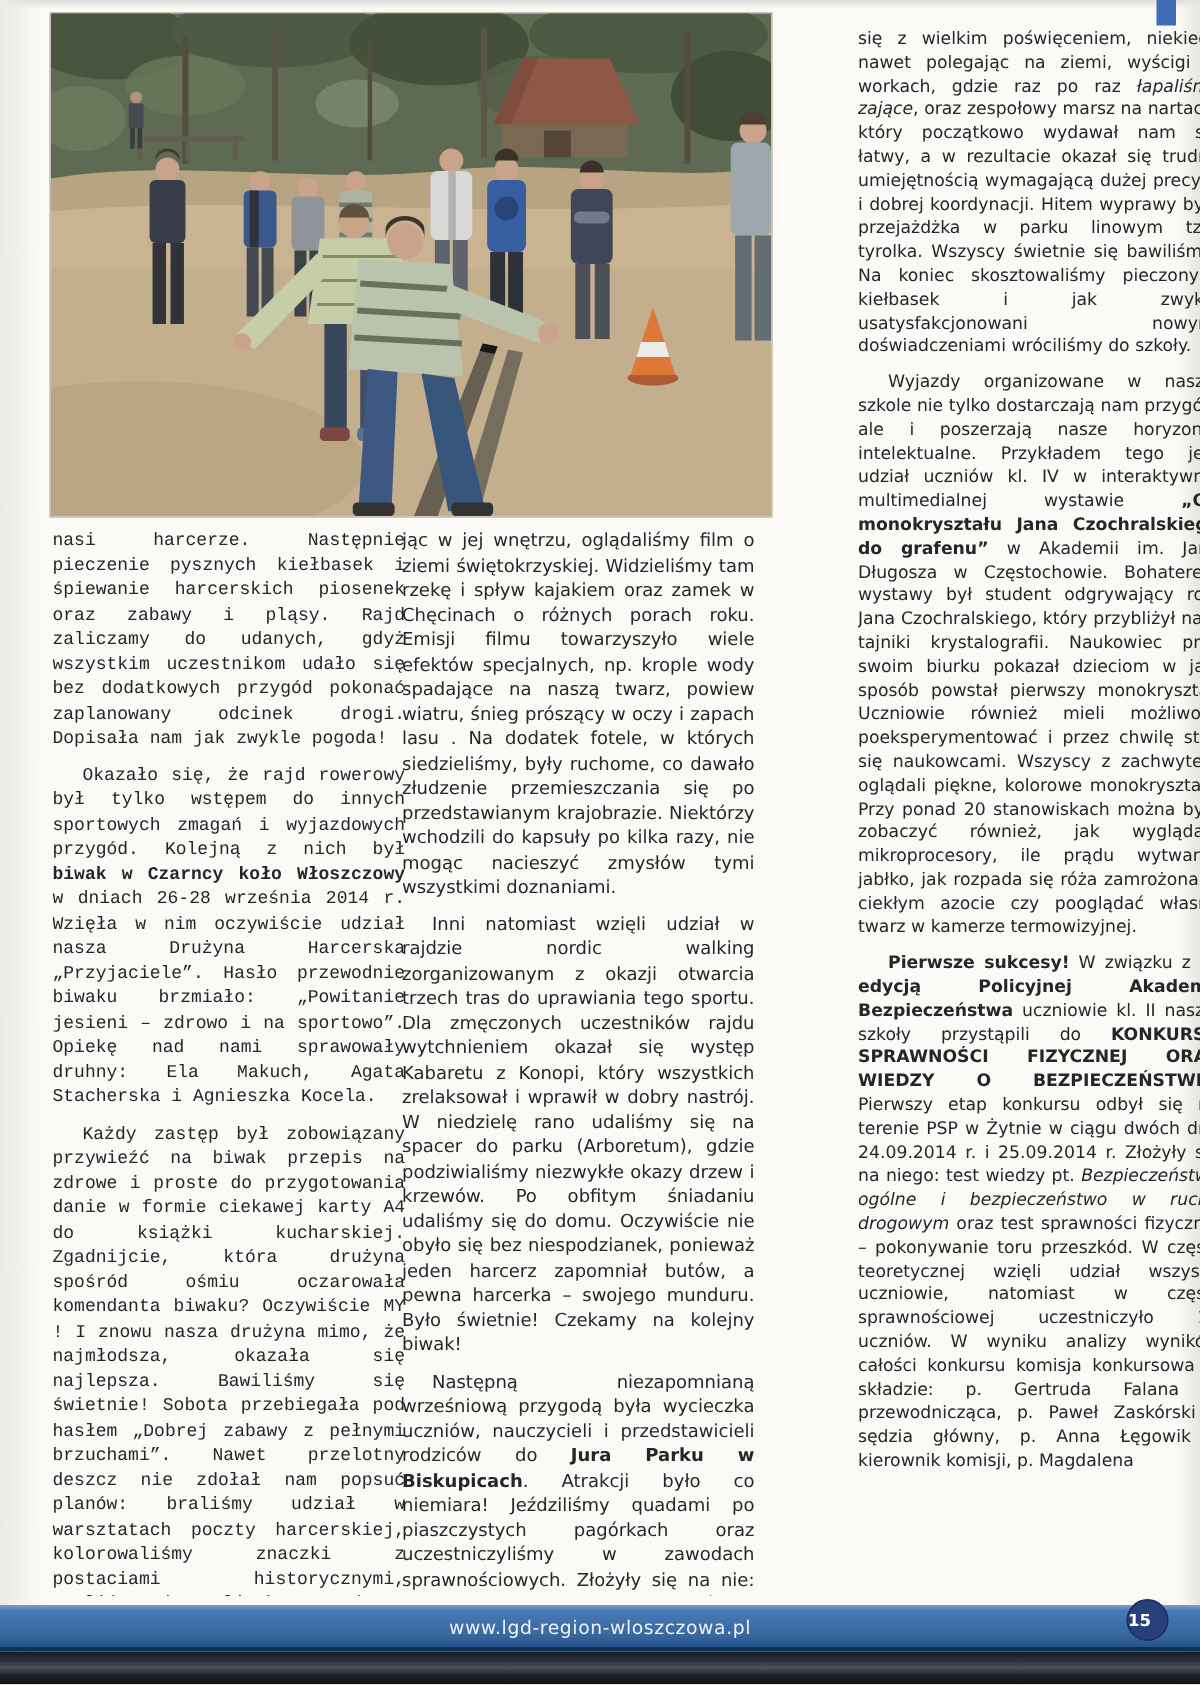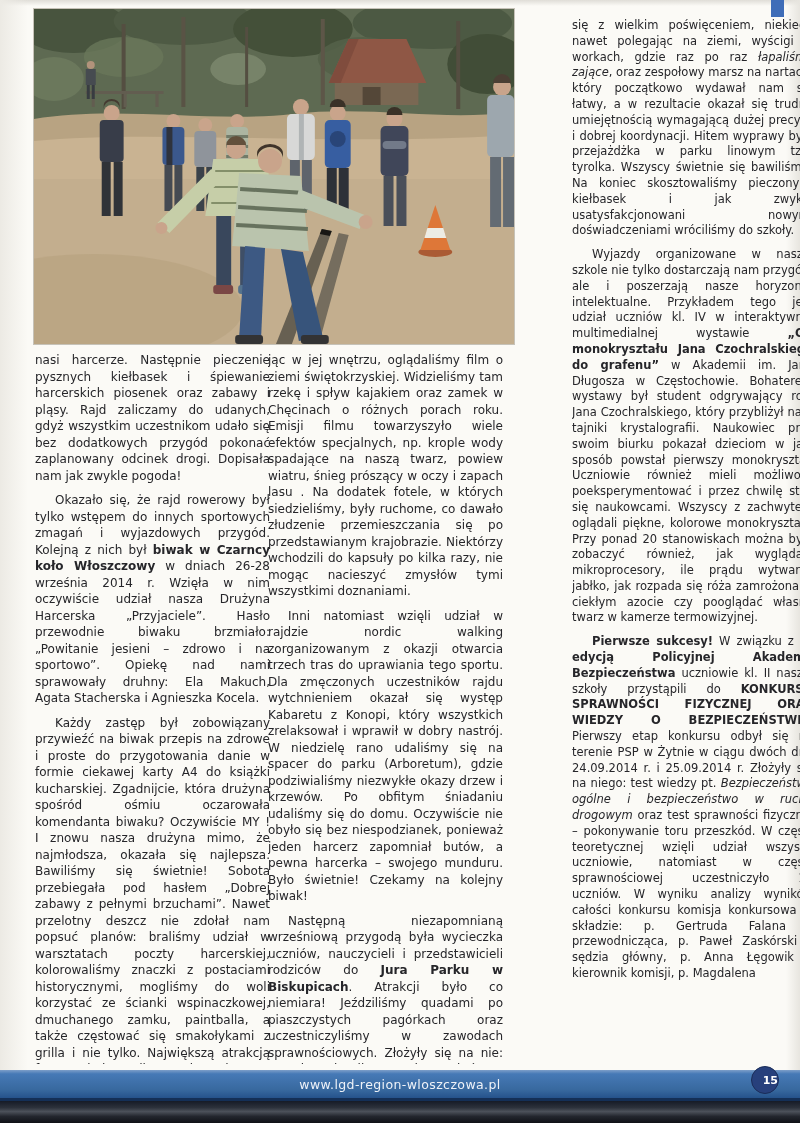--- a/index.html
+++ b/index.html
@@ -19,40 +19,40 @@
 
   .photo {
     position:absolute; left:33px; top:8px; width:482px; height:337px;
     border:1px solid #c6c2b8; background:#c3ac8b; box-sizing:border-box;
   }
   .photo svg { display:block; width:100%; height:100%; }
 
   .col {
     position:absolute; text-align:justify; color:#26262a; overflow:hidden;
   }
-  .col1 { left:35px;  top:352px; width:235px; height:712px; font-size:12px;   line-height:16.5px; }
+  .col1 { left:35px;  top:352px; width:235px; height:712px; font-size:12px;   line-height:16.5px;font-family:Liberation Mono, monospace; }
   .col2 { left:268px; top:352px; width:235px; height:712px; font-size:12px;   line-height:16.5px; }
   .col3 { left:532px; top:18px;  width:241px; height:1042px; font-size:11.5px; line-height:15.8px;margin-left:40px; }
   .para { margin:0 0 8px 0; text-indent:20px; }
   .para.cont { text-indent:0; }
   .b { font-weight:bold; }
   .i { font-style:italic; }
 
   .footer-bar {
     position:absolute; left:0; top:1070px; width:800px; height:31px;
     background:linear-gradient(#7d9ec9 0%, #4679b6 14%, #38699f 70%, #25528b 100%);
     border-bottom:3px solid #142f56; box-sizing:border-box;
     display:flex; align-items:center; justify-content:center;
   }
   .footer-url { color:#eef2f8; font-size:12.5px; letter-spacing:0.4px; }
 
   .page-badge {
     position:absolute; left:751px; top:1066px; width:28px; height:28px;
     border-radius:50%; background:#27407c; border:1px solid #1a2c58;
-    color:#ffffff; display:flex; align-items:center; justify-content:flex-end;
+    color:#ffffff; display:flex; align-items:center; justify-content:flex-start;
     font-size:11px; font-weight:bold; box-sizing:border-box;
   }
   .bottom-shadow {
     position:absolute; left:0; top:1101px; width:800px; height:22px;
     background:linear-gradient(#161b27 0%, #2c313b 30%, #4c515a 48%, #23262e 70%, #0f1116 100%);
   }
 </style>
 </head>
 <body>
 

